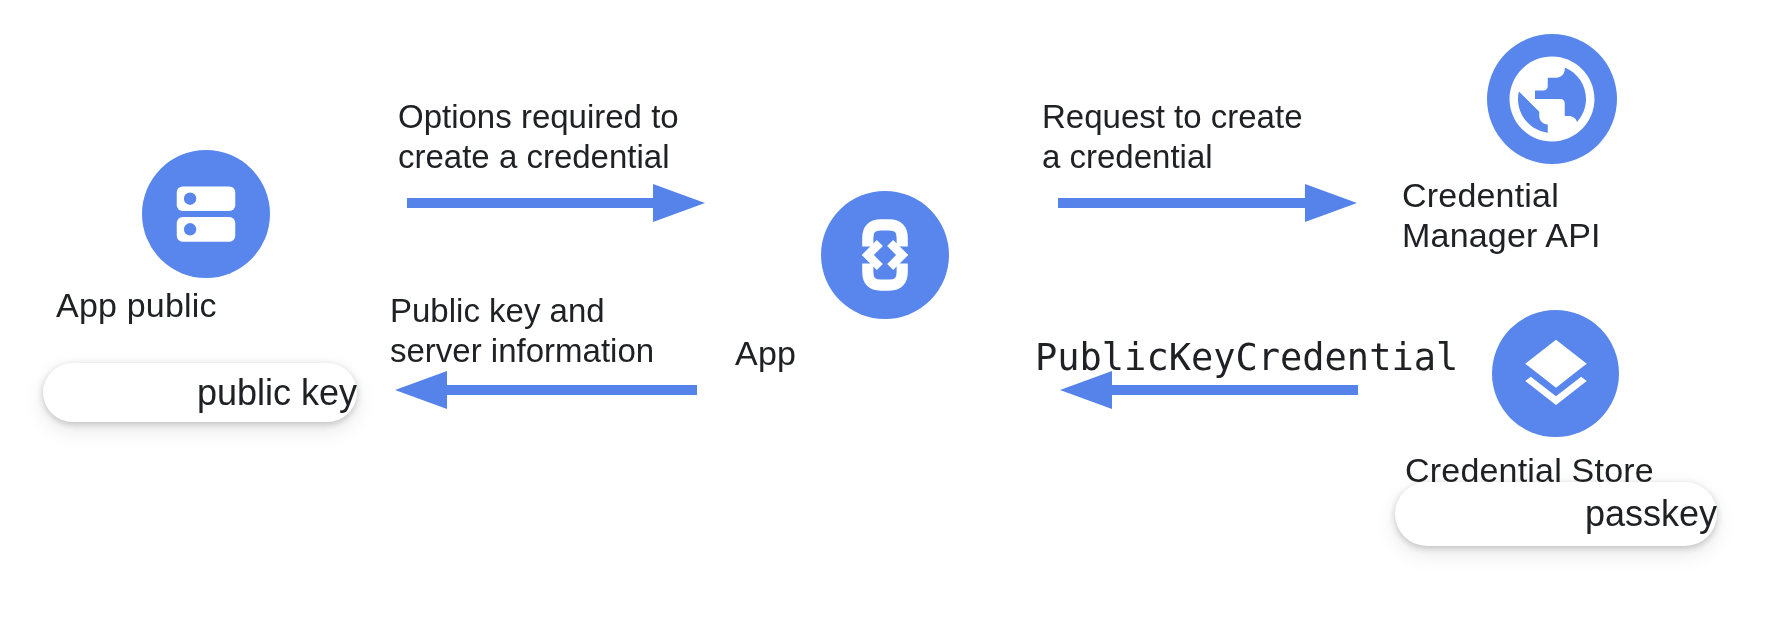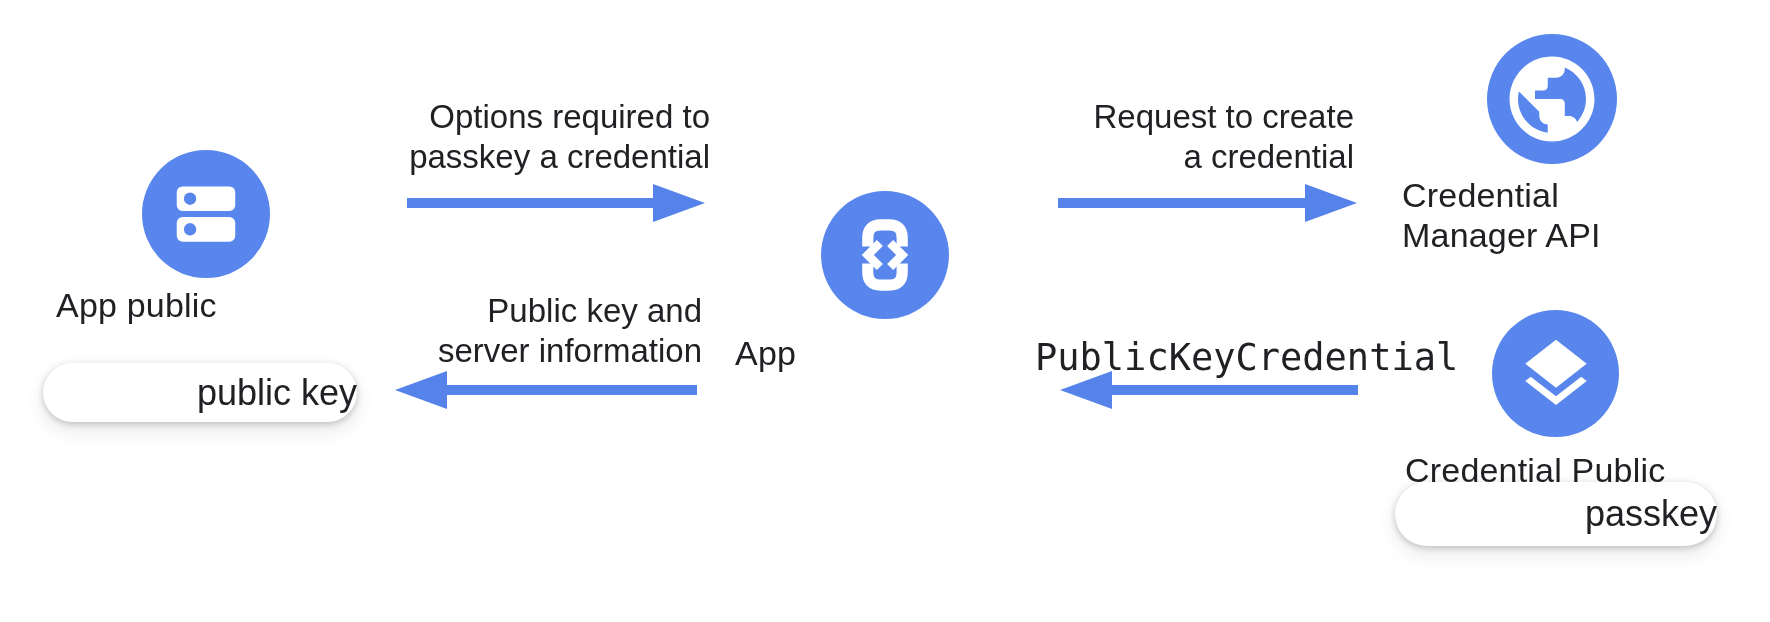--- a/index.html
+++ b/index.html
@@ -20,21 +20,21 @@
   .circle{
     position:absolute;border-radius:50%;background:var(--node-blue);
     display:flex;align-items:center;justify-content:center;
   }
   .node-label{
     position:absolute;text-align:left;
     font-size:34px;line-height:40px;font-weight:500;letter-spacing:.2px;
   }
   .node-label span{display:block;}
   .flow-label{
-    position:absolute;text-align:right;
+    position:absolute;text-align:left;
     font-size:33px;line-height:40px;font-weight:400;
   }
   .flow-label span{display:block;}
   .mono-label{
     position:absolute;text-align:center;
     font-family:"DejaVu Sans Mono","Liberation Mono",monospace;
     font-size:37px;line-height:40px;font-weight:400;
   }
   .pill{
     position:absolute;background:var(--pill-bg);border-radius:999px;
@@ -66,21 +66,21 @@
   </div>
   <div class="node-label" style="left:56px;top:285px;width:300px">
     <span>App public</span>
   </div>
   <div class="pill" style="left:43px;top:363px;width:314px;height:59px">
     <span>public key</span>
   </div>
 
   <div class="flow-label" style="left:398px;top:97px;width:312px">
     <span>Options required to</span>
-    <span>passkey a credential</span>
+    <span>create a credential</span>
   </div>
   <div class="arrow right" style="left:407px;top:184px;width:298px">
     <div class="bar"></div>
     <div class="head"></div>
   </div>
 
   <div class="flow-label" style="left:390px;top:291px;width:312px">
     <span>Public key and</span>
     <span>server information</span>
   </div>
@@ -127,19 +127,19 @@
     <span>Credential</span>
     <span>Manager API</span>
   </div>
 
   <div class="circle" style="left:1492px;top:310px;width:127px;height:127px">
     <svg width="82" height="82" viewBox="0 0 24 24">
       <path fill="#ffffff" d="M11.99 18.54l-7.37-5.73L3 14.07l9 7 9-7-1.63-1.27-7.38 5.74zM12 16l7.36-5.73L21 9l-9-7-9 7 1.63 1.27L12 16z"></path>
     </svg>
   </div>
   <div class="node-label" style="left:1405px;top:450px;width:300px">
-    <span>Credential Public</span>
+    <span>Credential Store</span>
   </div>
   <div class="pill" style="left:1395px;top:482px;width:322px;height:64px">
     <span>passkey</span>
   </div>
 
 </div>
 
 </body></html>

